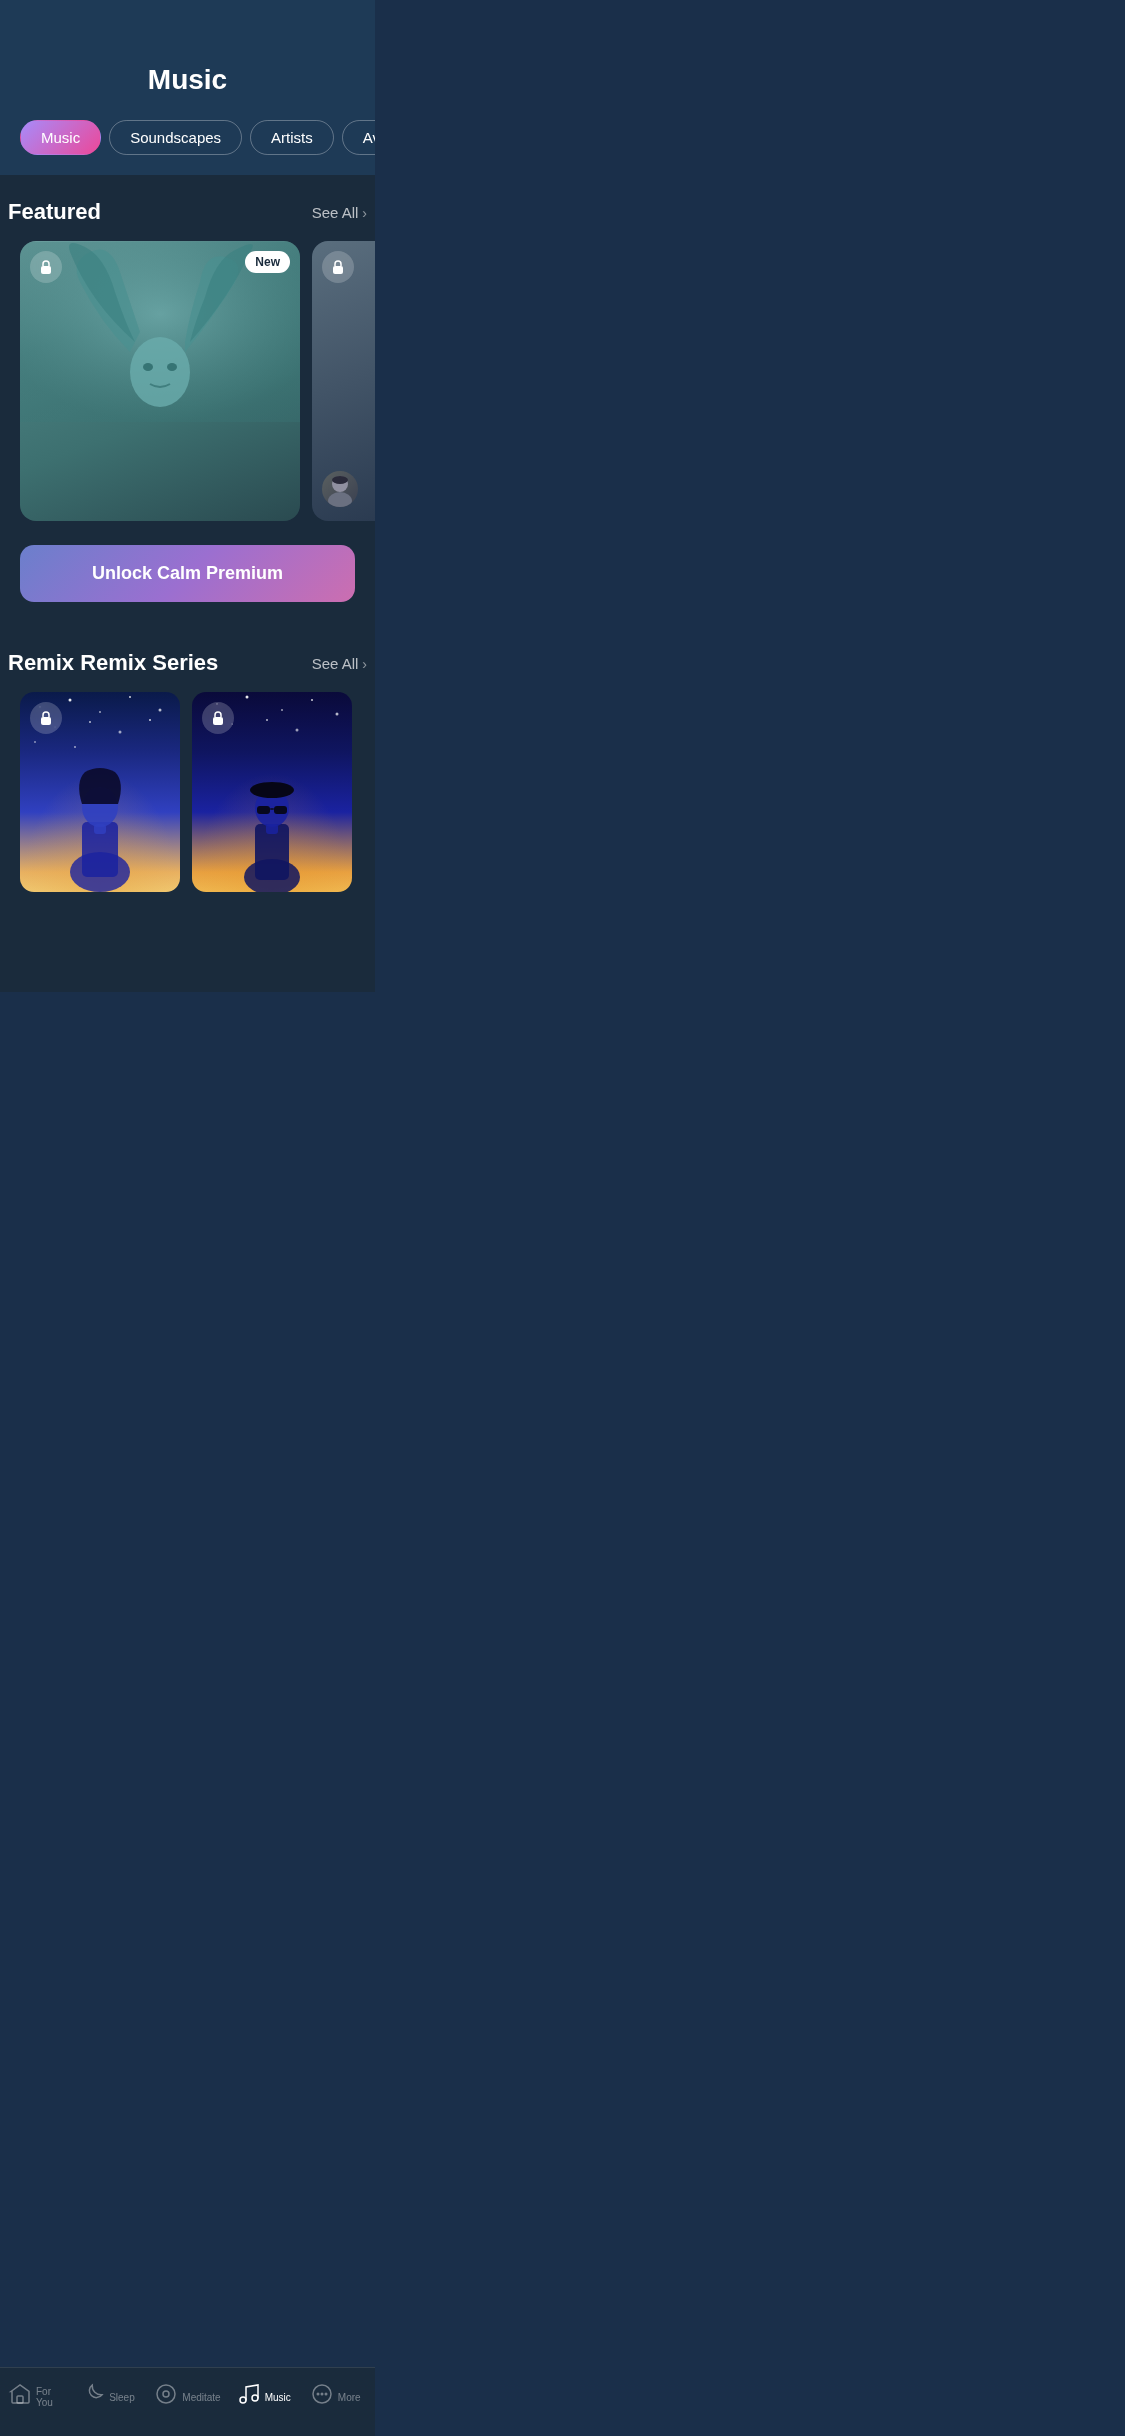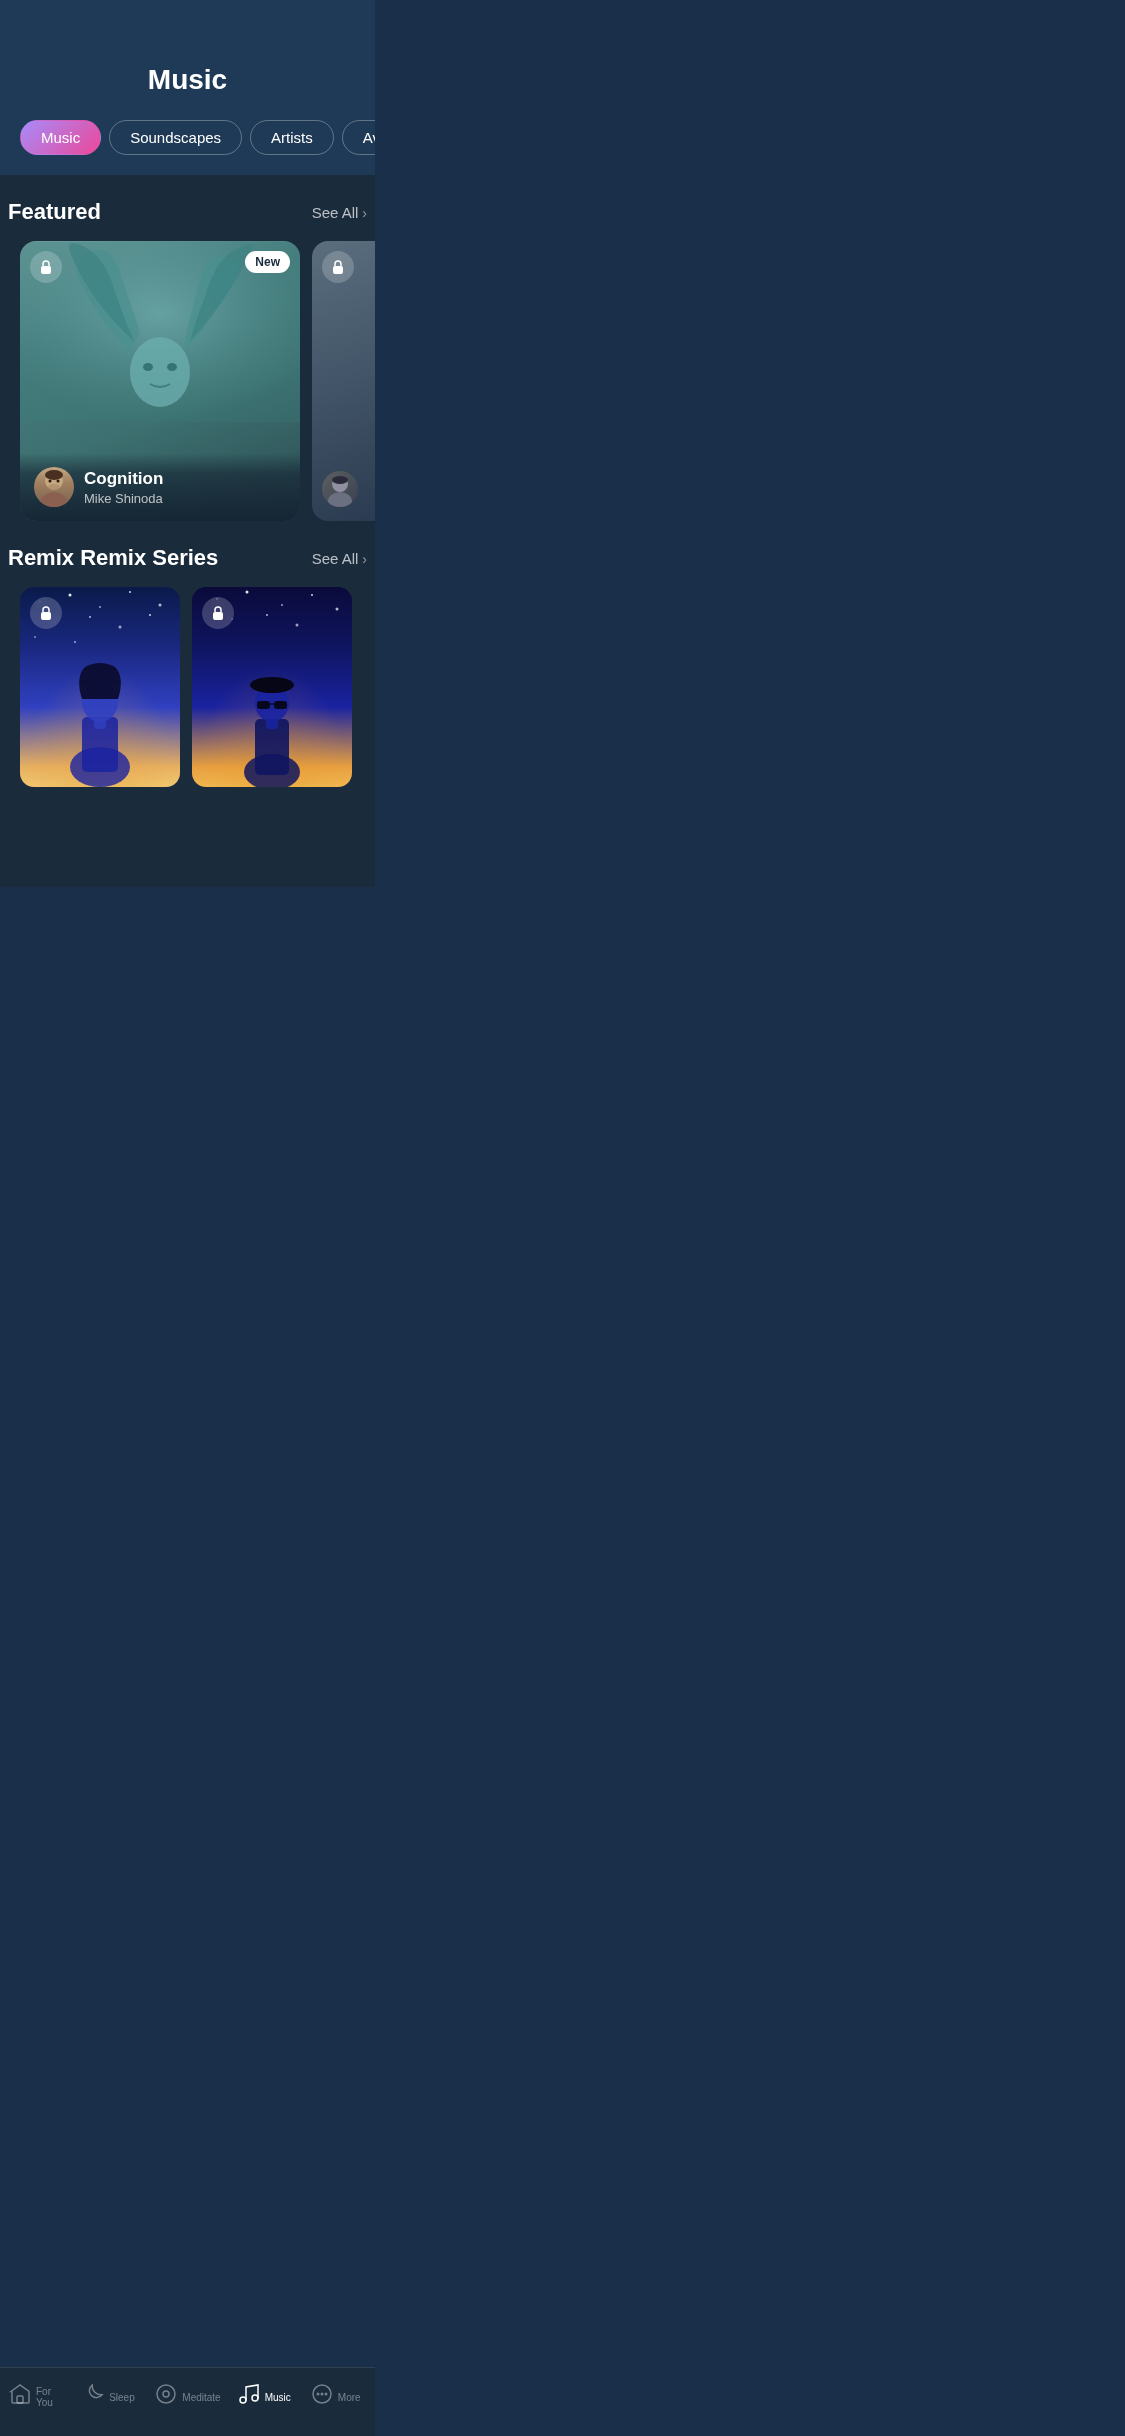--- a/index.html
+++ b/index.html
@@ -343,43 +343,20 @@
 
       <div class="lock-badge">
         <svg width="14" height="16" viewBox="0 0 14 16" fill="none" xmlns="http://www.w3.org/2000/svg">
           <rect x="2" y="7" width="10" height="8" rx="2" fill="white"></rect>
           <path d="M4 7V5a3 3 0 0 1 6 0v2" stroke="white" stroke-width="1.5" fill="none"></path>
         </svg>
       </div>
 
       <div class="new-badge">New</div>
 
-      <div class="card-info">
-        <div class="artist-avatar">
-          <div class="artist-avatar-face">
-            <svg width="40" height="40" viewBox="0 0 40 40" xmlns="http://www.w3.org/2000/svg">
-
-              <circle cx="20" cy="14" r="9" fill="#c4a882"></circle>
-
-              <ellipse cx="20" cy="8" rx="9" ry="5" fill="#4a3020"></ellipse>
-
-              <ellipse cx="20" cy="35" rx="13" ry="10" fill="#8b6050"></ellipse>
-
-              <circle cx="16" cy="14" r="1.5" fill="#2a1a0a"></circle>
-              <circle cx="24" cy="14" r="1.5" fill="#2a1a0a"></circle>
-
-              <ellipse cx="20" cy="20" rx="6" ry="3" fill="#a08060" opacity="0.5"></ellipse>
-            </svg>
-          </div>
-        </div>
-        <div class="card-text-info">
-          <span class="card-track-name">Cognition</span>
-          <span class="card-artist-name">Mike Shinoda</span>
-        </div>
-      </div>
     </div>
 
     <div class="featured-card" style="min-width:80px;">
       <div class="featured-card-bg-2" style="width:100%;height:100%;background:linear-gradient(160deg,#5a6e7e,#2a3a50);">
         <div class="lock-badge">
           <svg width="14" height="16" viewBox="0 0 14 16" fill="none" xmlns="http://www.w3.org/2000/svg">
             <rect x="2" y="7" width="10" height="8" rx="2" fill="white"></rect>
             <path d="M4 7V5a3 3 0 0 1 6 0v2" stroke="white" stroke-width="1.5" fill="none"></path>
           </svg>
         </div>
@@ -389,20 +366,21 @@
             <circle cx="18" cy="13" r="8" fill="#9090a0"></circle>
             <ellipse cx="18" cy="13" rx="8" ry="4" fill="#2a2a3a" style="transform:translateY(-4px)"></ellipse>
             <ellipse cx="18" cy="30" rx="12" ry="9" fill="#6a7080"></ellipse>
           </svg>
         </div>
       </div>
     </div>
 
   </div>
 
+  <div class="unlock-btn">Unlock Calm Premium</div>
 
   <div class="sleep-remix-section">
     <div class="section-header">
       <span class="section-title">Remix Remix Series</span>
       <div class="see-all">
         <span>See All</span>
         <span class="see-all-chevron">›</span>
       </div>
     </div>
 

